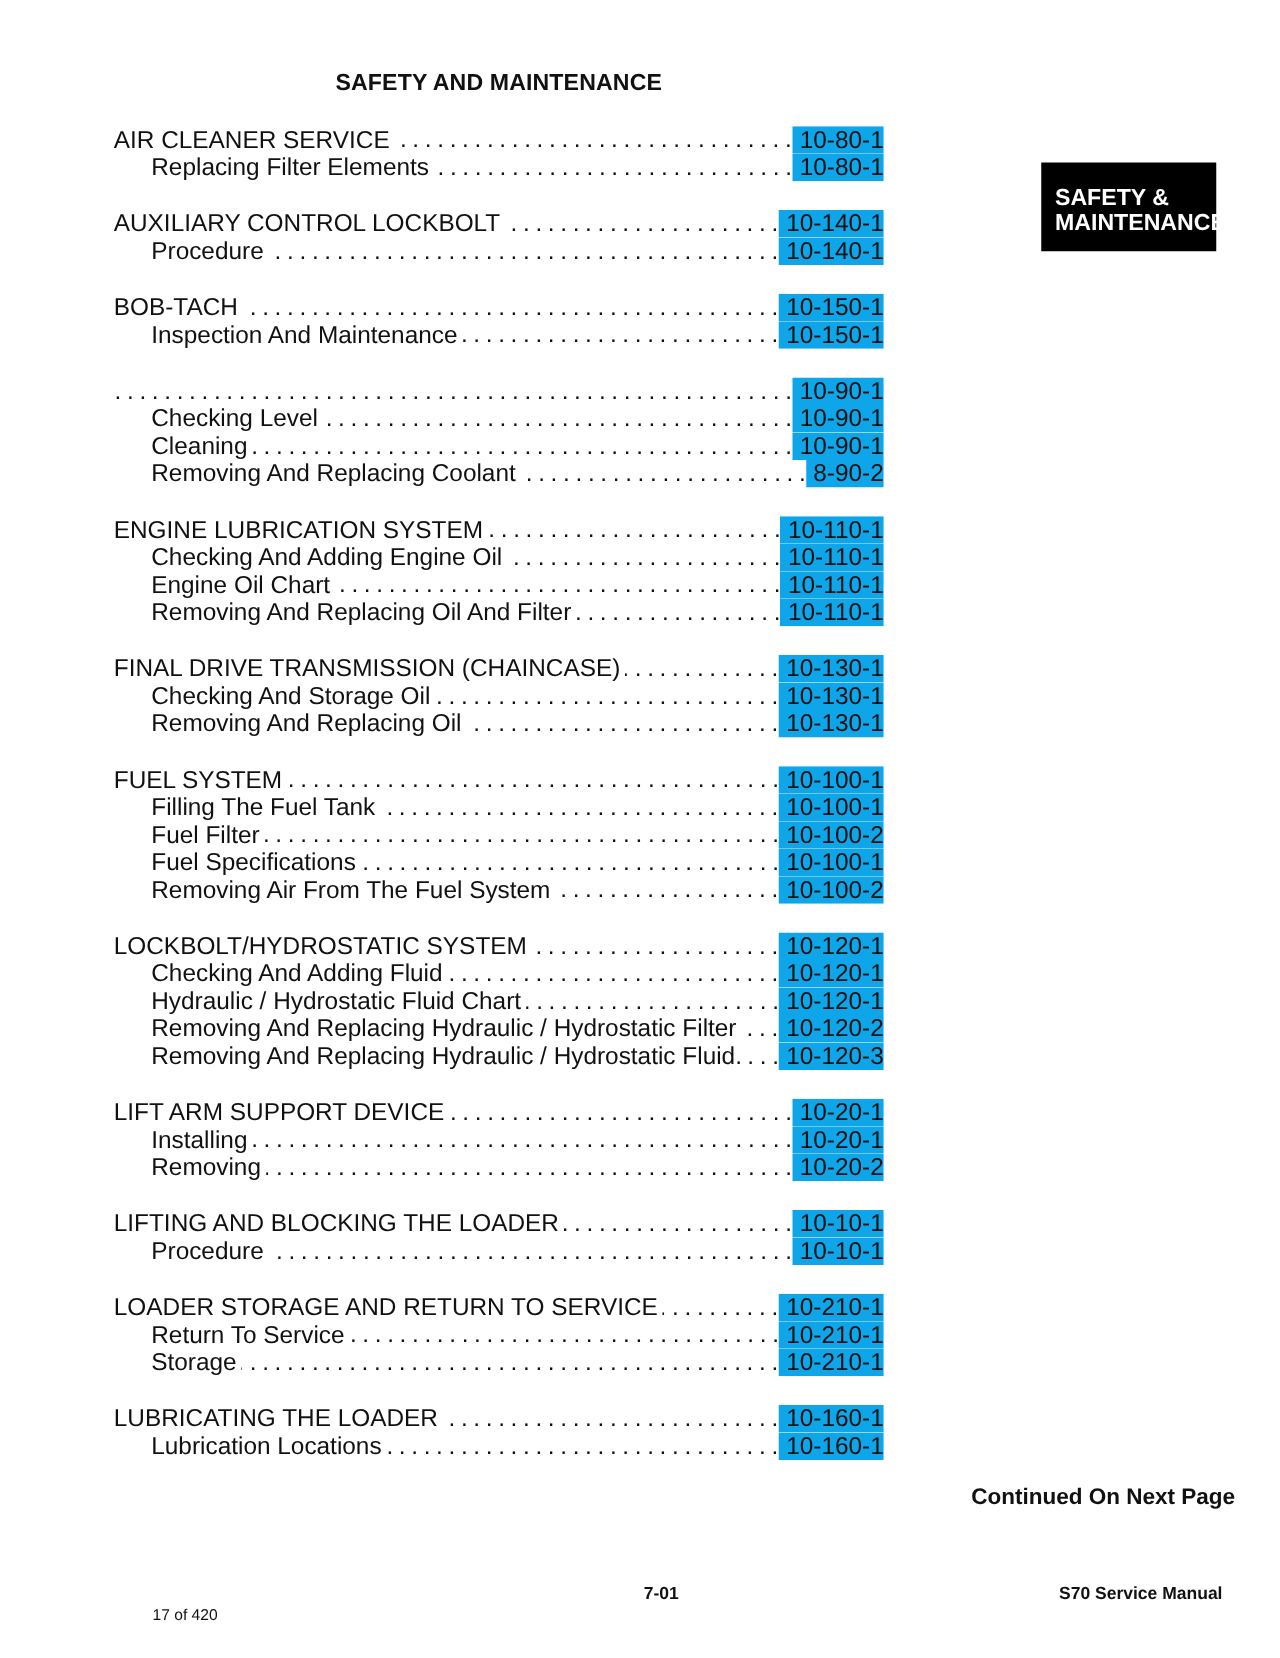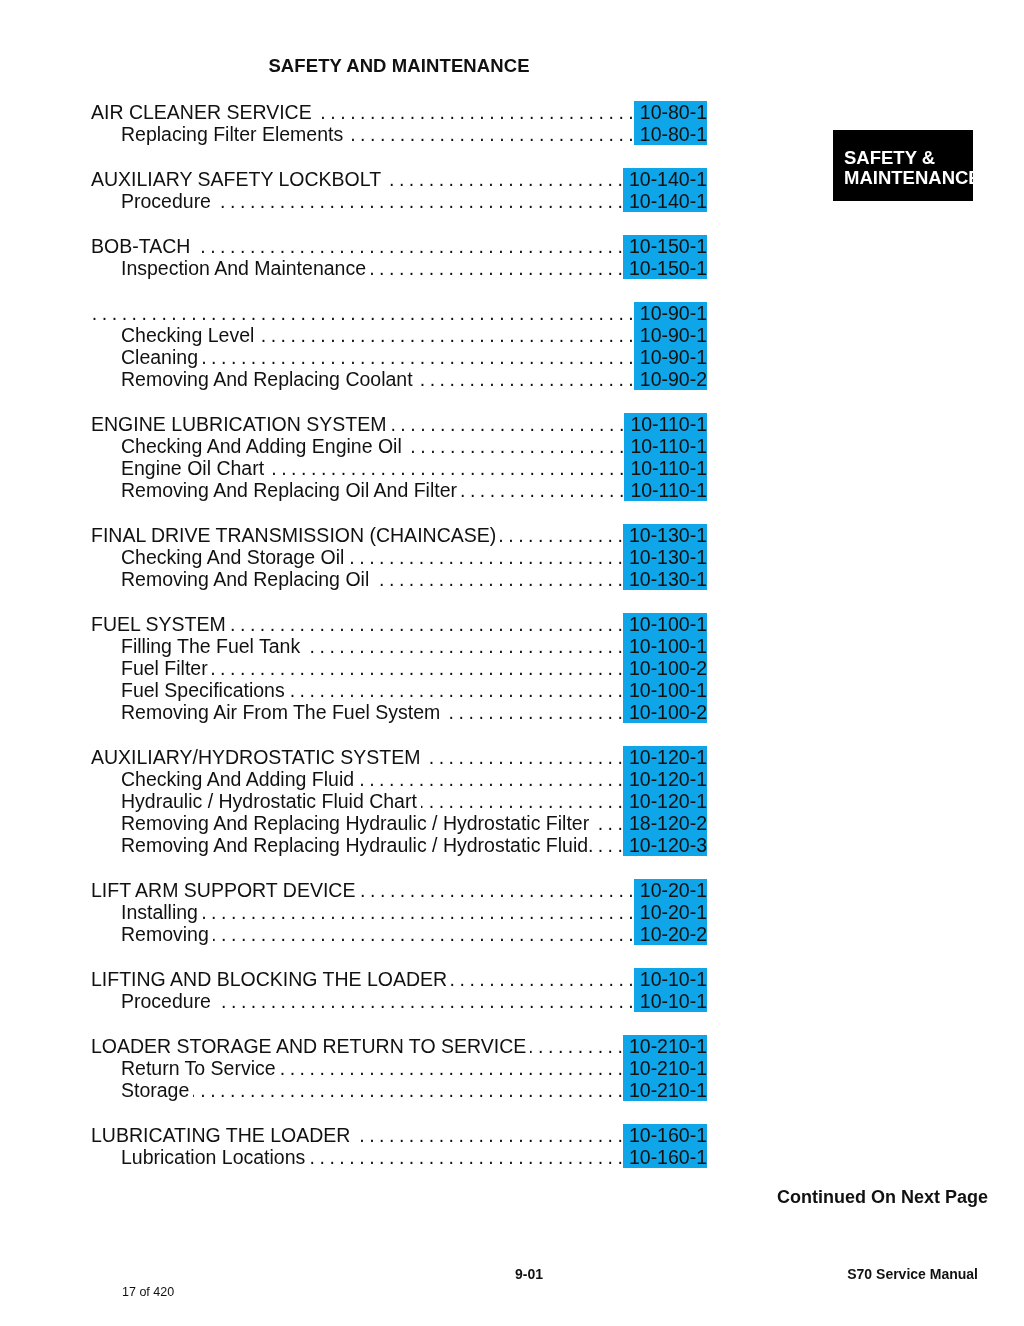--- a/index.html
+++ b/index.html
@@ -69,21 +69,21 @@
         <span class="page">10-80-1</span>
       </div>
       <div class="entry sub">
         <span class="label">Replacing Filter Elements</span>
         <span class="leader"></span>
         <span class="page">10-80-1</span>
       </div>
     </div>
     <div class="group">
       <div class="entry">
-        <span class="label">AUXILIARY SAFETY LOCKBOLT</span>
+        <span class="label">AUXILIARY CONTROL LOCKBOLT</span>
         <span class="leader"></span>
         <span class="page">10-140-1</span>
       </div>
       <div class="entry sub">
         <span class="label">Procedure</span>
         <span class="leader"></span>
         <span class="page">10-140-1</span>
       </div>
     </div>
     <div class="group">
@@ -109,21 +109,21 @@
         <span class="page">10-90-1</span>
       </div>
       <div class="entry sub">
         <span class="label">Cleaning</span>
         <span class="leader"></span>
         <span class="page">10-90-1</span>
       </div>
       <div class="entry sub">
         <span class="label">Removing And Replacing Coolant</span>
         <span class="leader"></span>
-        <span class="page">10-90-2</span>
+        <span class="page">8-90-2</span>
       </div>
     </div>
     <div class="group">
       <div class="entry">
         <span class="label">ENGINE LUBRICATION SYSTEM</span>
         <span class="leader"></span>
         <span class="page">10-110-1</span>
       </div>
       <div class="entry sub">
         <span class="label">Checking And Adding Engine Oil</span>
@@ -180,38 +180,38 @@
         <span class="page">10-100-1</span>
       </div>
       <div class="entry sub">
         <span class="label">Removing Air From The Fuel System</span>
         <span class="leader"></span>
         <span class="page">10-100-2</span>
       </div>
     </div>
     <div class="group">
       <div class="entry">
-        <span class="label">AUXILIARY/HYDROSTATIC SYSTEM</span>
+        <span class="label">LOCKBOLT/HYDROSTATIC SYSTEM</span>
         <span class="leader"></span>
         <span class="page">10-120-1</span>
       </div>
       <div class="entry sub">
         <span class="label">Checking And Adding Fluid</span>
         <span class="leader"></span>
         <span class="page">10-120-1</span>
       </div>
       <div class="entry sub">
         <span class="label">Hydraulic / Hydrostatic Fluid Chart</span>
         <span class="leader"></span>
         <span class="page">10-120-1</span>
       </div>
       <div class="entry sub">
         <span class="label">Removing And Replacing Hydraulic / Hydrostatic Filter</span>
         <span class="leader"></span>
-        <span class="page">18-120-2</span>
+        <span class="page">10-120-2</span>
       </div>
       <div class="entry sub">
         <span class="label">Removing And Replacing Hydraulic / Hydrostatic Fluid.</span>
         <span class="leader"></span>
         <span class="page">10-120-3</span>
       </div>
     </div>
     <div class="group">
       <div class="entry">
         <span class="label">LIFT ARM SUPPORT DEVICE</span>
@@ -267,15 +267,15 @@
       <div class="entry sub">
         <span class="label">Lubrication Locations</span>
         <span class="leader"></span>
         <span class="page">10-160-1</span>
       </div>
     </div>
   </div>
 
 <div class="continued">Continued On Next Page</div>
 
-<div class="footer-section">9-01</div>
+<div class="footer-section">7-01</div>
 <div class="footer-manual">S70 Service Manual</div>
 <div class="footer-pageof">17 of 420</div>
 
 </body></html>

